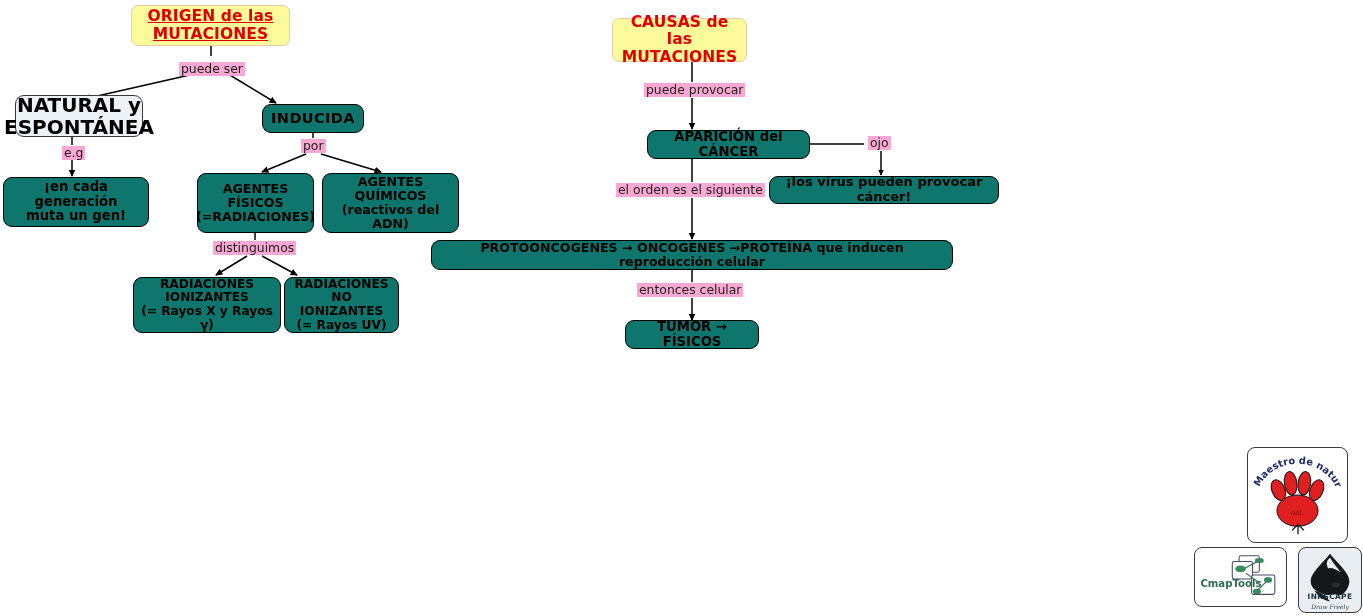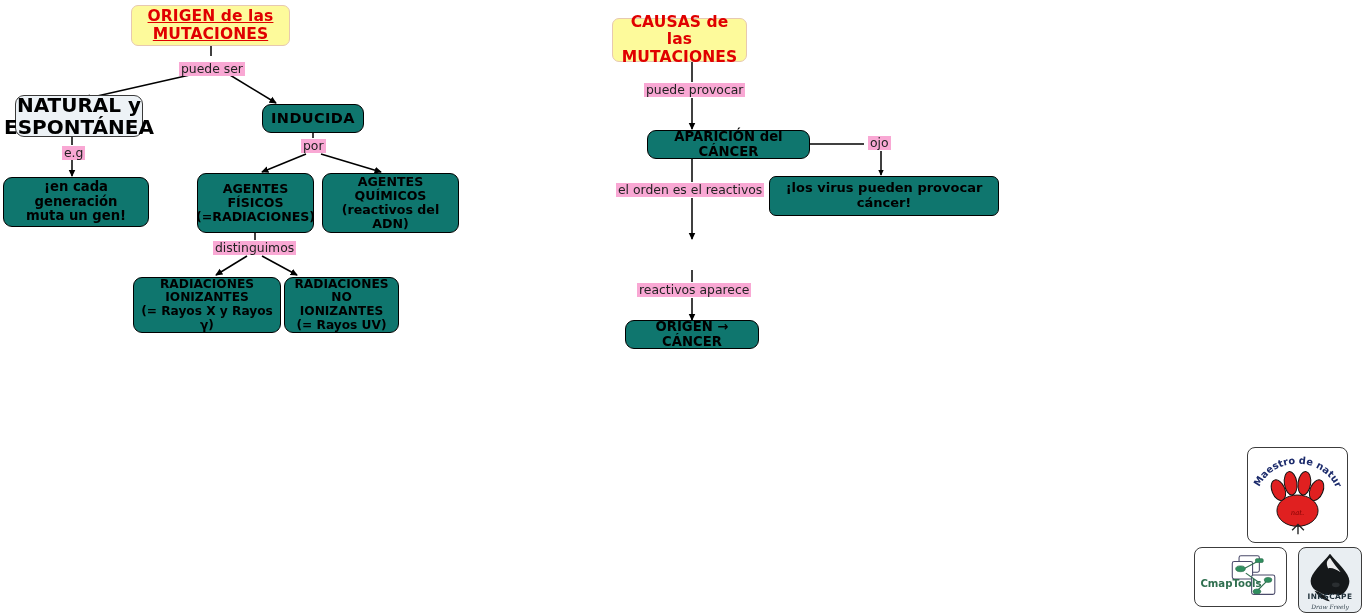--- a/index.html
+++ b/index.html
@@ -181,29 +181,30 @@
   <div class="label" style="left:179px; top:62px;">puede ser</div>
   <div class="label" style="left:62px; top:146px;">e.g</div>
   <div class="label" style="left:301px; top:139px;">por</div>
   <div class="label" style="left:213px; top:241px;">distinguimos</div>
 
   <div class="node root" style="left:612px; top:18px; width:135px; height:44px;">CAUSAS de las
 MUTACIONES</div>
 
   <div class="node" style="left:611px; top:130px; width:163px; height:29px; font-size:13.2px;margin-left:36px;">APARICIÓN del CÁNCER</div>
 
-  <div class="node" style="left:769px; top:176px; width:230px; height:40px; font-size:13px;border-radius:7px;">¡los virus pueden provocar cáncer!</div>
-
-
-  <div class="node" style="left:625px; top:320px; width:134px; height:29px; font-size:13.2px;">ORIGEN → CÁNCER</div>
+  <div class="node" style="left:769px; top:176px; width:230px; height:28px; font-size:13px;">¡los virus pueden provocar cáncer!</div>
+
+  <div class="node" style="left:431px; top:240px; width:522px; height:30px; font-size:12.6px;">PROTOONCOGENES → ONCOGENES →PROTEÍNA que inducen reproducción celular</div>
+
+  <div class="node" style="left:625px; top:320px; width:134px; height:29px; font-size:13.2px;">TUMOR → FÍSICOS</div>
 
   <div class="label" style="left:644px; top:83px;">puede provocar</div>
   <div class="label" style="left:868px; top:136px;text-align:center;">ojo</div>
-  <div class="label" style="left:616px; top:183px;">el orden es el reactivos</div>
-  <div class="label" style="left:637px; top:283px;">reactivos aparece</div>
+  <div class="label" style="left:616px; top:183px;">el orden es el siguiente</div>
+  <div class="label" style="left:637px; top:283px;">entonces celular</div>
 
   <div class="logo-box logo-maestro">
     <svg class="logo-inner" viewBox="0 0 101 96" xmlns="http://www.w3.org/2000/svg">
       <defs>
         <path id="arcM" d="M 10,44 A 42,38 0 0 1 91,44"></path>
       </defs>
 
       <ellipse cx="50.5" cy="64" rx="21" ry="16" fill="#e02020" stroke="#111" stroke-width="1"></ellipse>
 
       <ellipse cx="31" cy="43" rx="6.6" ry="11" fill="#e02020" stroke="#111" stroke-width="1" transform="rotate(-22 31 43)"></ellipse>

